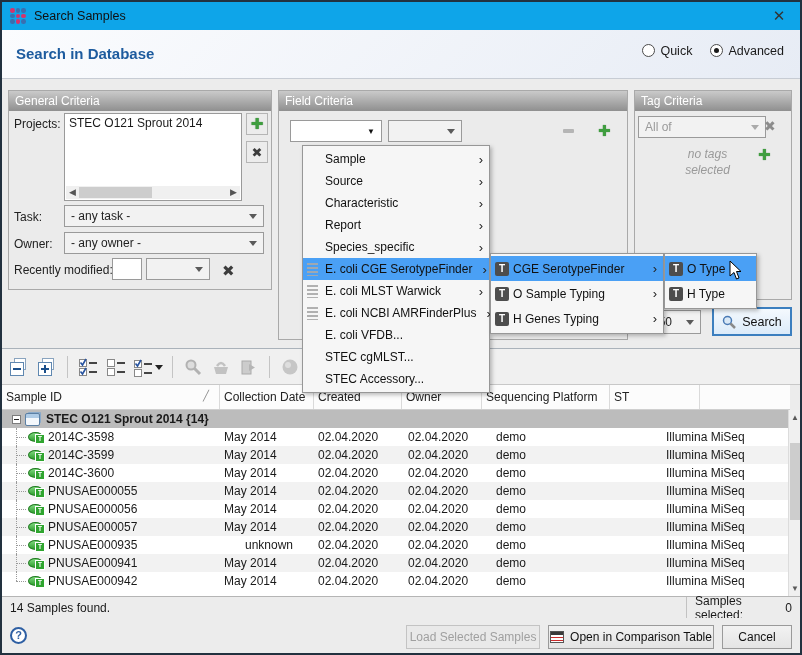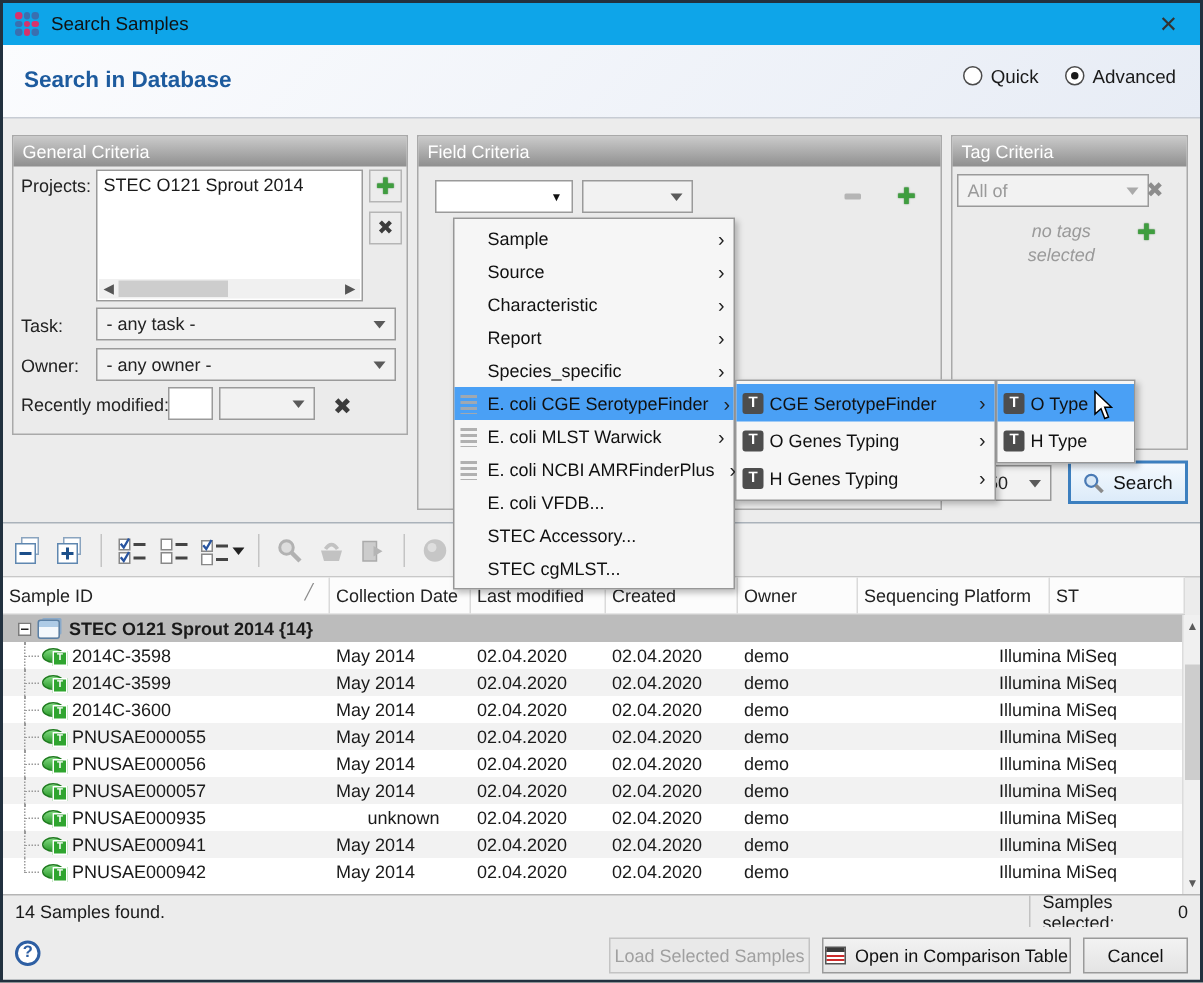--- a/index.html
+++ b/index.html
@@ -281,21 +281,20 @@
         <svg width="20" height="20">
           <path d="M4 11 L11 4 L17 4 L17 10 L10 17 Z" fill="#c6c6c6"></path>
           <circle cx="14" cy="7" r="1.6" fill="#fff"></circle>
         </svg>
       </span>
   </div>
 
   <div class="thead" id="thead">
       <div class="th" style="width: 218px;"><span>Sample ID</span><span class="sortmark">╱</span></div>
       <div class="th" style="width: 94px;"><span>Collection Date</span></div>
-      <div class="th" style="width: 90px;"><span>Last modified</span></div>
       <div class="th" style="width: 88px;"><span>Created</span></div>
       <div class="th" style="width: 80px;"><span>Owner</span></div>
       <div class="th" style="width: 128px;"><span>Sequencing Platform</span></div>
       <div class="th" style="width: 90px;"><span>ST</span></div>
     </div>
   <div class="tbody" id="tbody">
     <div class="grow">
       <span style="width:10px"></span>
       <span class="expander"></span>
       <span class="proj-ic"></span>
@@ -493,40 +492,40 @@
         </span>
         <span class="mi-label">E. coli NCBI AMRFinderPlus</span>
         <span class="mi-arrow">›</span>
       </div>
       <div class="mi" style="height: 22px;">
         <span class="mi-ic"></span>
         <span class="mi-label">E. coli VFDB...</span>
       </div>
       <div class="mi" style="height: 22px;">
         <span class="mi-ic"></span>
+        <span class="mi-label">STEC cgMLST...</span>
+      </div>
+      <div class="mi" style="height: 22px;">
+        <span class="mi-ic"></span>
         <span class="mi-label">STEC Accessory...</span>
-      </div>
-      <div class="mi" style="height: 22px;">
-        <span class="mi-ic"></span>
-        <span class="mi-label">STEC cgMLST...</span>
       </div>
     </div>
   <div class="menu" id="menu2" style="left:490px; top:253px; width:174px;">
       <div class="mi sel" style="height: 25px;">
         <span class="mi-ic">
           <span class="t-ic">T</span>
         </span>
         <span class="mi-label">CGE SerotypeFinder</span>
         <span class="mi-arrow">›</span>
       </div>
       <div class="mi" style="height: 25px;">
         <span class="mi-ic">
           <span class="t-ic">T</span>
         </span>
-        <span class="mi-label">O Genes Typing</span>
+        <span class="mi-label">O Sample Typing</span>
         <span class="mi-arrow">›</span>
       </div>
       <div class="mi" style="height: 25px;">
         <span class="mi-ic">
           <span class="t-ic">T</span>
         </span>
         <span class="mi-label">H Genes Typing</span>
         <span class="mi-arrow">›</span>
       </div>
     </div>

